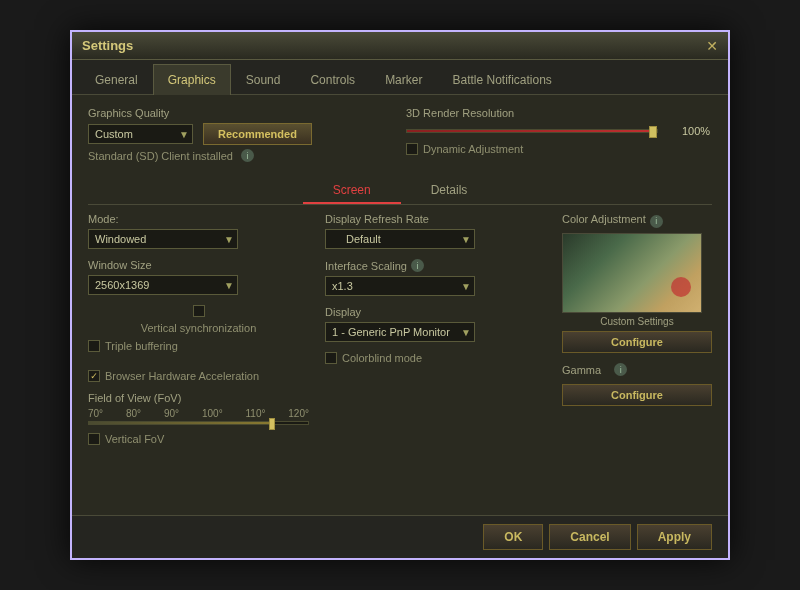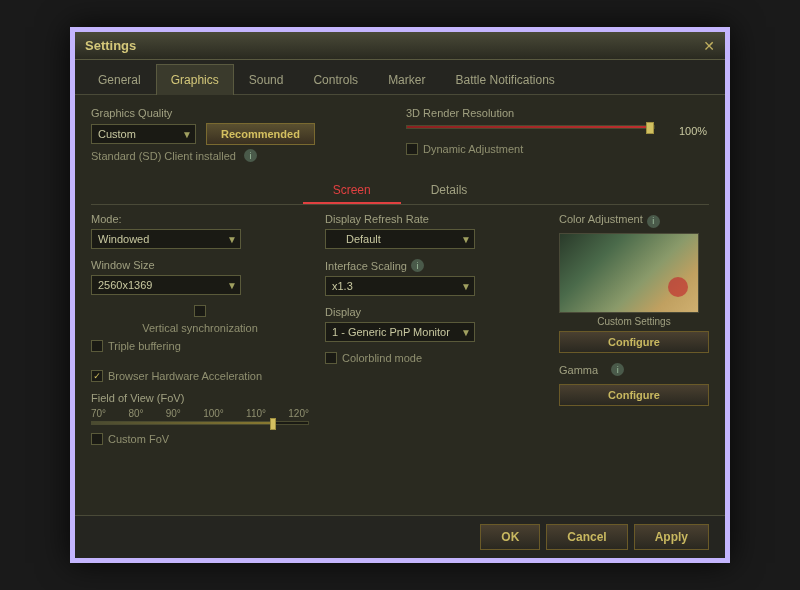--- a/index.html
+++ b/index.html
@@ -11,21 +11,21 @@
       display: flex;
       align-items: center;
       justify-content: center;
       width: 800px;
       height: 590px;
       overflow: hidden;
     }
     .dialog {
       width: 660px;
       background: #1d4ed8;
-      border: 5px solid #c4b5fd;
+      border: 2px solid #c4b5fd;
       box-shadow: 0 0 30px rgba(0,0,0,0.8);
     }
     .title-bar {
       background: linear-gradient(to bottom, #4a4a38, #2a2a20);
       padding: 6px 10px;
       display: flex;
       justify-content: space-between;
       align-items: center;
       border-bottom: 1px solid #5a5a40;
     }
@@ -122,20 +122,21 @@
     .render-section {
       flex: 1;
     }
     .render-label {
       color: #a0a080;
       font-size: 11px;
       margin-bottom: 6px;
     }
     .render-slider-row {
       display: flex;
+      align-items: center;
       gap: 24px;
     }
     .slider-track {
       flex: 1;
       height: 4px;
       background: #1a1a14;
       border: 1px solid #4a4a30;
       position: relative;
     }
     .slider-fill {
@@ -432,21 +433,21 @@
             <span>110°</span>
             <span>120°</span>
           </div>
           <div class="fov-slider-track">
             <div class="fov-slider-fill"></div>
             <div class="fov-slider-thumb"></div>
           </div>
         </div>
         <div class="dynamic-adj" style="margin-top:8px;">
           <div class="checkbox-custom"></div>
-          <span class="sd-label">Custom FoV</span>
+          <span class="sd-label">Vertical FoV</span>
         </div>
       </div>
 
       <div class="center-panel">
         <div class="field-group">
           <div class="section-label">Display Refresh Rate</div>
           <div class="select-wrap">
             <select class="select-ctrl" style="width:150px;padding-left:20px;">
               <option>Default</option>
             </select>

